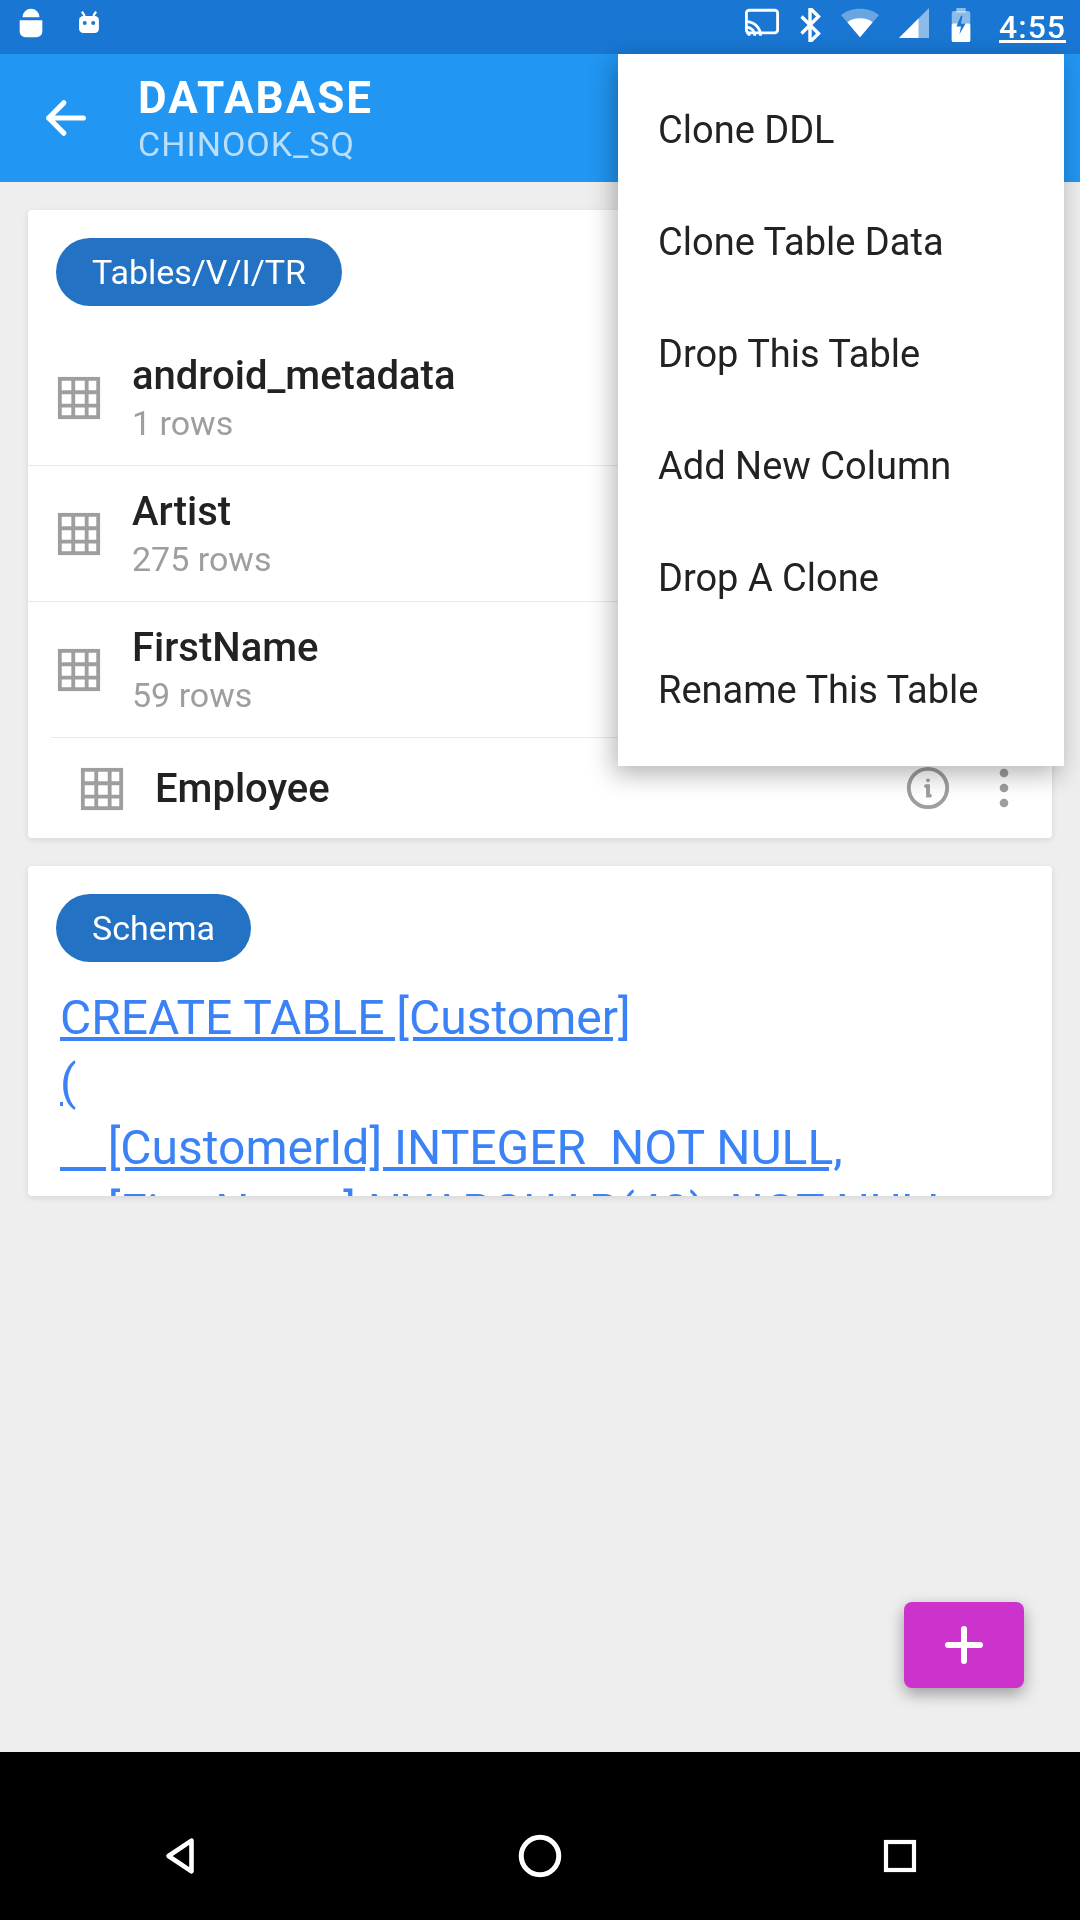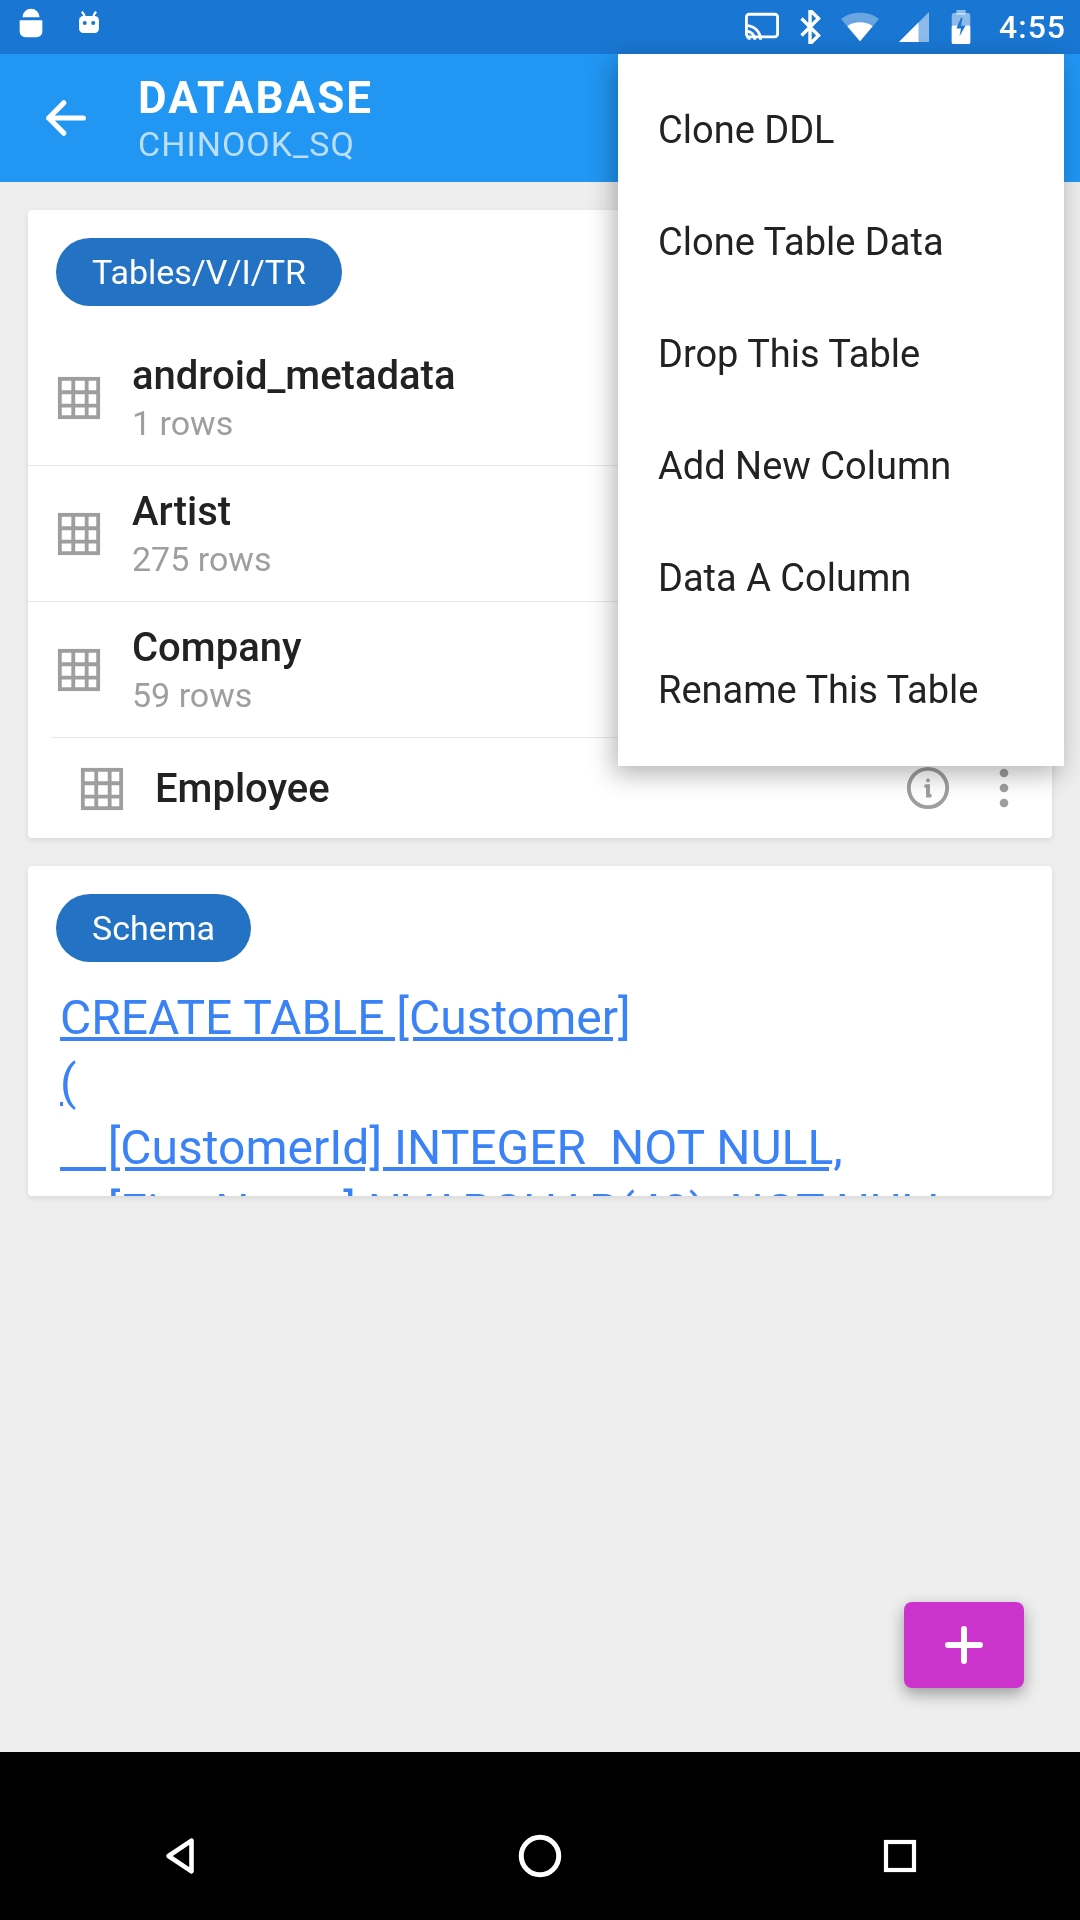--- a/index.html
+++ b/index.html
@@ -2,21 +2,21 @@
 <html><head>
 <meta charset="utf-8">
 <style>
   * { box-sizing: border-box; margin: 0; padding: 0; }
   html, body { width: 1080px; height: 1920px; font-family: Roboto, Arial, sans-serif; background: #000; overflow: hidden; }
   .screen { width: 1080px; height: 1920px; display: flex; flex-direction: column; background: #eeeeee; position: relative; }
   
   
   .status-bar { height: 54px; background: #1976d2; display: flex; align-items: center; justify-content: space-between; padding: 0 14px; color: #fff; font-size: 32px; }
   .status-left { display: flex; gap: 24px; align-items: center; }
-  .status-right { display: flex; gap: 20px; align-items: center; }
+  .status-right { display: flex; gap: 20px; align-items: flex-start; text-decoration: underline; }
   .status-right svg { display: block; }
   .status-time { font-weight: 500; letter-spacing: 1px; margin-left: 6px; }
   
   
   .app-bar { height: 128px; background: #2196f3; display: flex; align-items: center; padding: 0 30px; }
   .back-btn { width: 72px; height: 72px; display: flex; align-items: center; justify-content: center; }
   .app-titles { margin-left: 36px; display: flex; flex-direction: column; }
   .app-title { color: #fff; font-size: 44px; font-weight: 700; letter-spacing: 2px; }
   .app-subtitle { color: #bbdefb; font-size: 34px; font-weight: 400; letter-spacing: 1px; }
   
@@ -154,21 +154,21 @@
       </div>
 
       <div class="table-row">
         <span class="table-icon">
           <svg viewBox="0 0 24 24" width="46" height="46" fill="none" stroke="#9e9e9e" stroke-width="2">
               <rect x="2" y="2" width="20" height="20"></rect>
               <path d="M2 9h20M2 16h20M9 2v20M16 2v20"></path>
             </svg>
         </span>
         <div class="table-text">
-          <div class="table-name">Company</div>
+          <div class="table-name">FirstName</div>
           <div class="table-rows">59 rows</div>
         </div>
         <span class="row-action">
           <svg width="46" height="46" viewBox="0 0 24 24" fill="none" stroke="#9e9e9e" stroke-width="2">
               <circle cx="12" cy="12" r="10"></circle>
               <path d="M12 8h.01M11 11h1v5h1" stroke-linecap="round"></path>
             </svg>
         </span>
         <span class="row-action">
           <svg width="10" height="40" viewBox="0 0 6 24" fill="#9e9e9e">
@@ -220,21 +220,21 @@
           <path d="M12 4v16M4 12h16"></path>
         </svg>
     </div>
   </div>
 
   <div class="context-menu">
     <div class="menu-item">Clone DDL</div>
     <div class="menu-item">Clone Table Data</div>
     <div class="menu-item">Drop This Table</div>
     <div class="menu-item">Add New Column</div>
-    <div class="menu-item">Data A Column</div>
+    <div class="menu-item">Drop A Clone</div>
     <div class="menu-item">Rename This Table</div>
   </div>
 
   <div class="bottom-strip"></div>
 
   <div class="nav-bar">
     <div class="nav-btn">
       <svg width="46" height="46" viewBox="0 0 24 24" fill="none" stroke="#fff" stroke-width="2.4" stroke-linejoin="round">
           <path d="M18 4L6 12l12 8V4z"></path>
         </svg>

